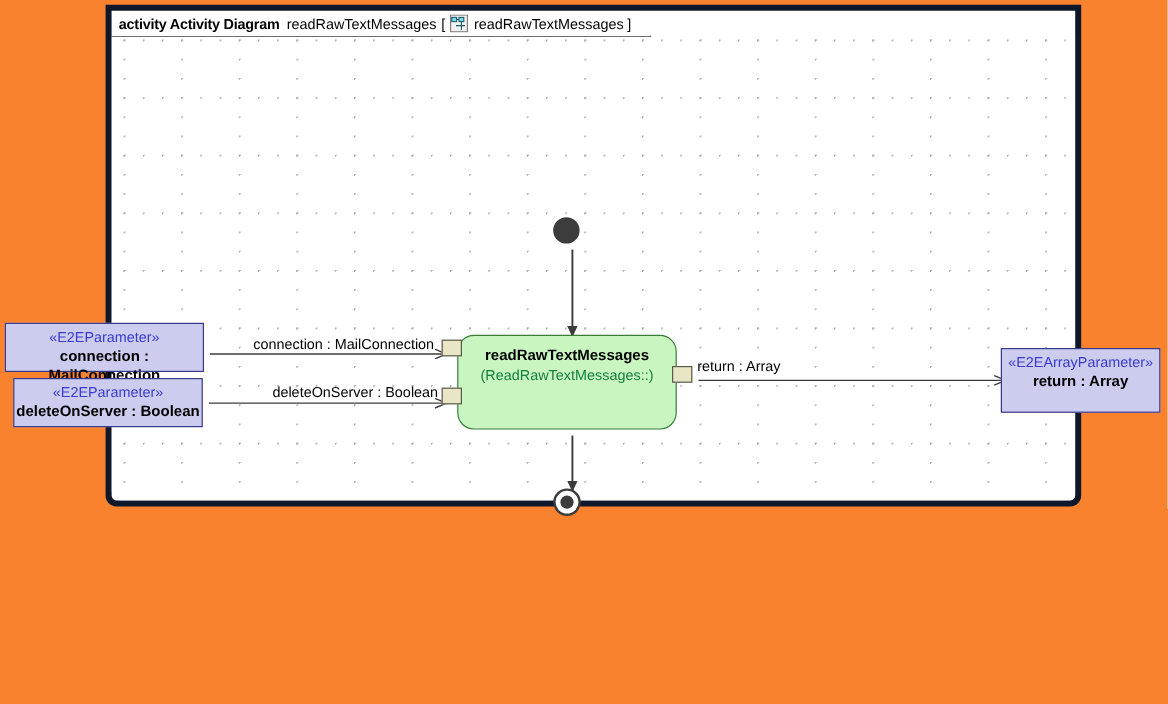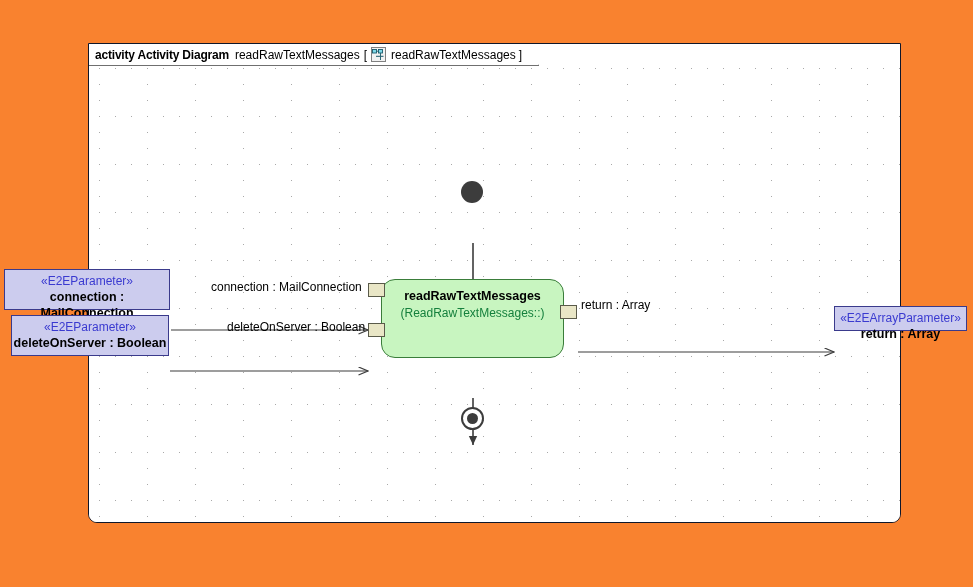--- a/index.html
+++ b/index.html
@@ -14,26 +14,25 @@
     overflow: hidden;
     position: relative;
   }
 
   
   #diagram-frame {
     position: absolute;
     left: 88px;
     top: 4px;
     width: 813px;
-    height: 480px;
+    height: 418px;
     background: #ffffff;
-    border: 1px solid #0f172a;
+    border: 5px solid #0f172a;
     border-radius: 0 0 9px 9px;
     box-sizing: border-box;
-    margin-top: 39px;
   }
 
   
   #diagram-canvas {
     position: absolute;
     left: 0;
     top: 22px;
     right: 0;
     bottom: 0;
     overflow: hidden;
@@ -156,21 +155,21 @@
     line-height: 16px;
   }
   .param-node .pname {
     font-size: 12.5px;
     font-weight: bold;
     color: #000;
     line-height: 16px;
   }
   #param-connection    { left: 4px;   top: 269px; width: 166px; height: 41px; }
   #param-deleteonserver{ left: 11px;  top: 315px; width: 158px; height: 41px; }
-  #param-return        { left: 834px; top: 306px; width: 133px; height: 25px; }
+  #param-return        { left: 834px; top: 290px; width: 133px; height: 54px; }
 
   
   #initial-node {
     left: 461px;
     top: 181px;
     width: 22px;
     height: 22px;
     background: #3c3c3c;
     border-radius: 50%;
     z-index: 3;

